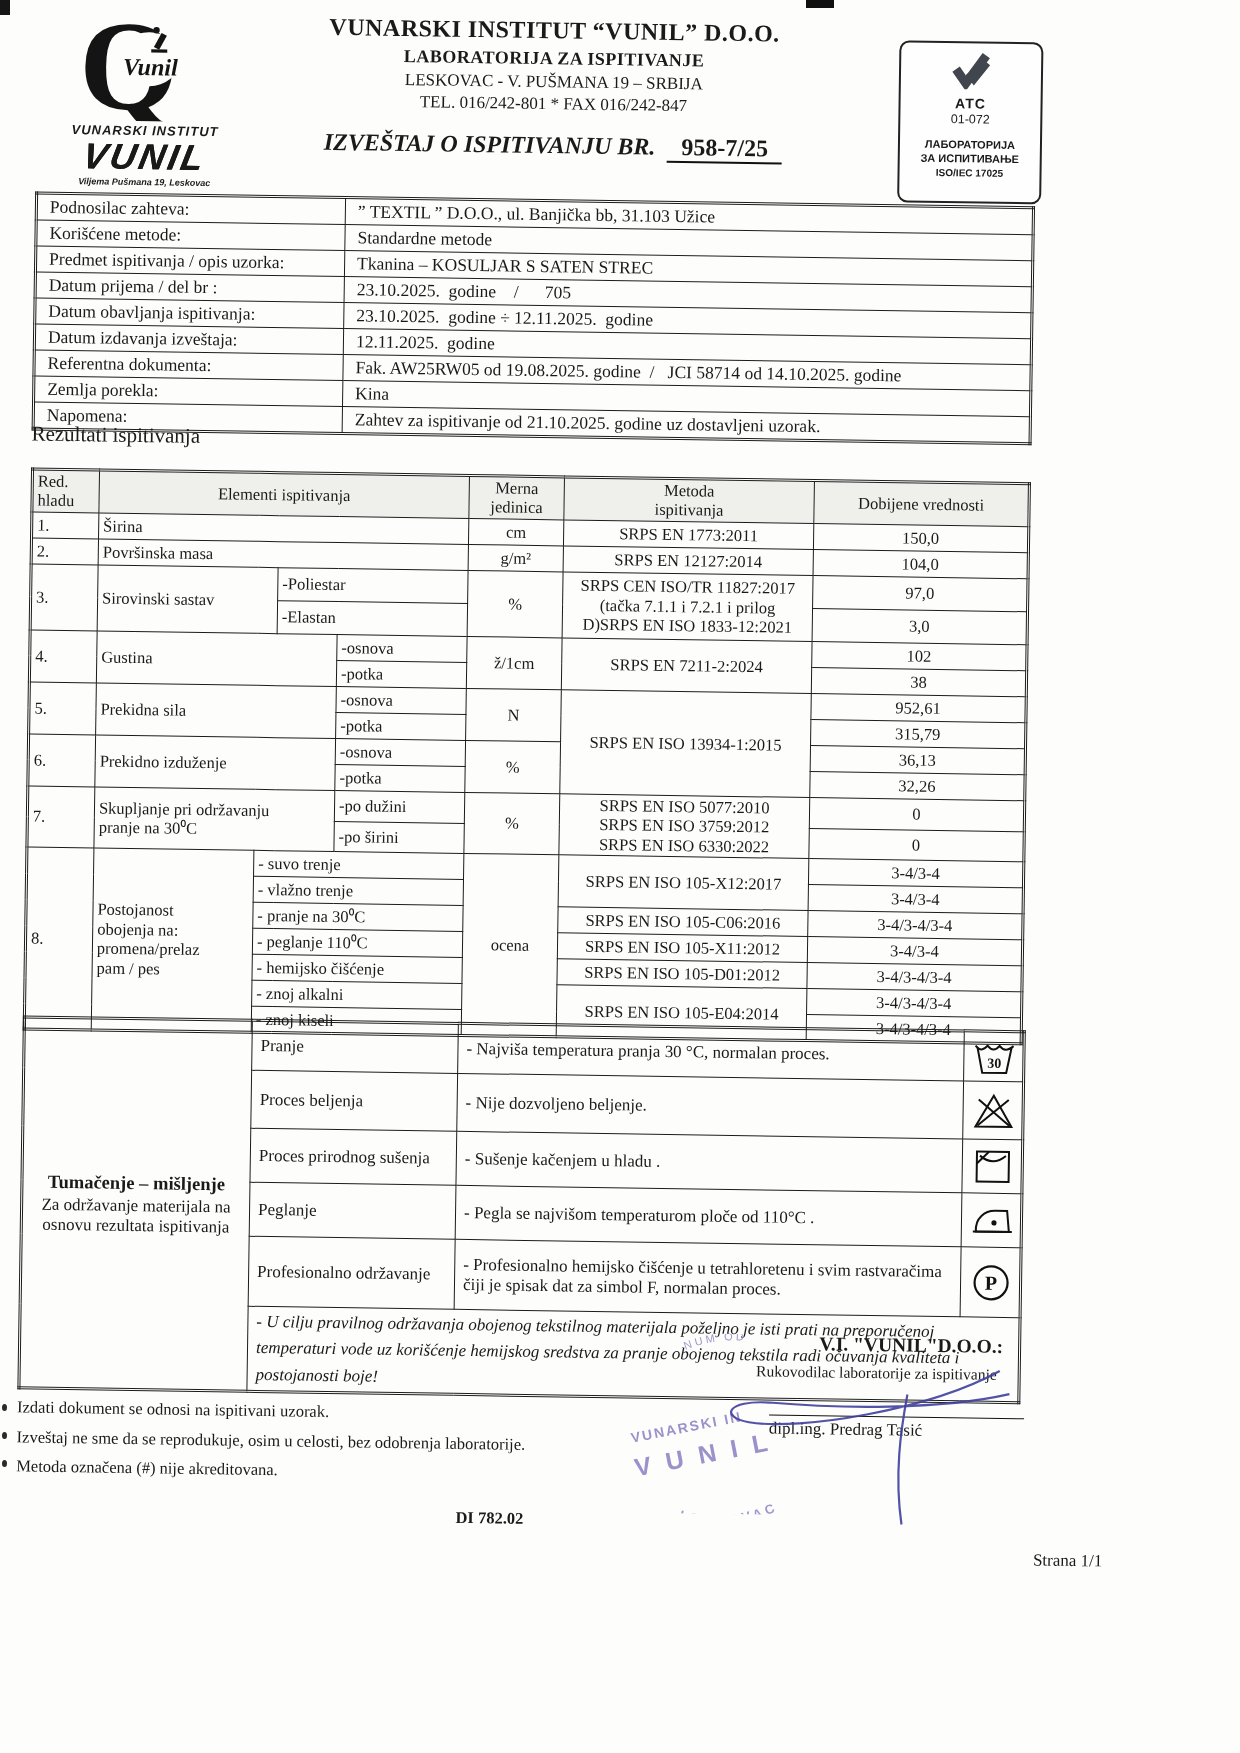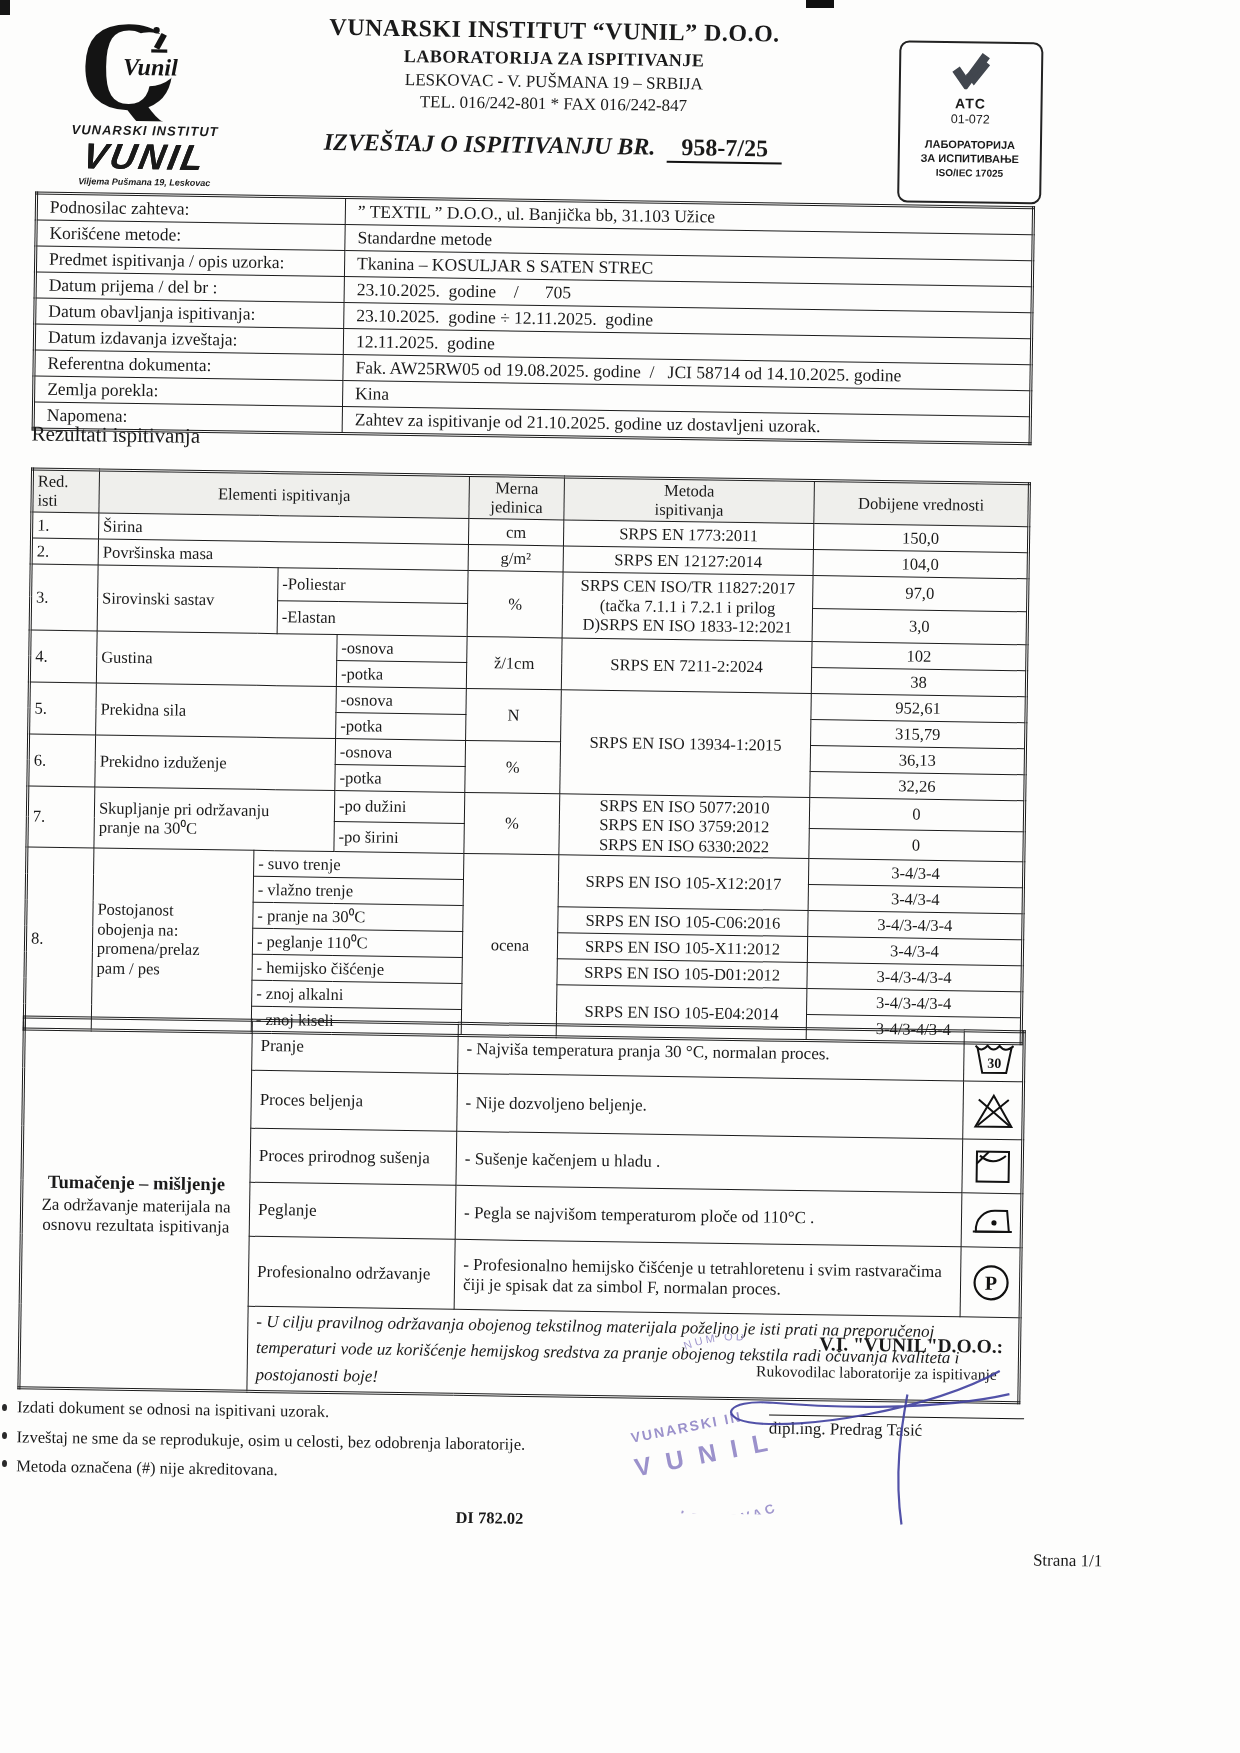--- a/index.html
+++ b/index.html
@@ -175,21 +175,21 @@
           <col style="width:20px">
           <col style="width:60px">
           <col style="width:130px">
           <col style="width:95px">
           <col style="width:250px">
           <col style="width:215px">
         </colgroup>
     <tbody>
           <tr class="hdr-row">
       <th class="pre num-cell">Red.
-isti</th>
+hladu</th>
       <th colspan="4" class="ctr">Elementi ispitivanja</th>
       <th class="pre ctr">Merna
 jedinica</th>
       <th class="pre ctr">Metoda
 ispitivanja</th>
       <th class="ctr">Dobijene vrednosti</th>
     </tr>
     <tr>
       <td class="num-cell">1.</td>
       <td colspan="4" class="name-cell">Širina</td>

